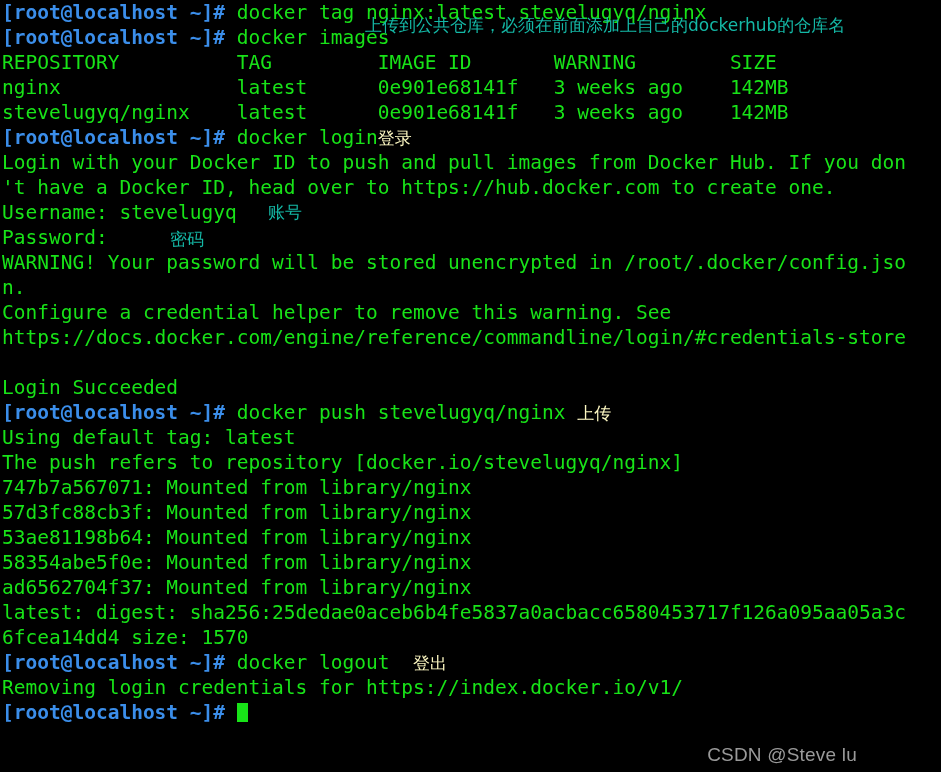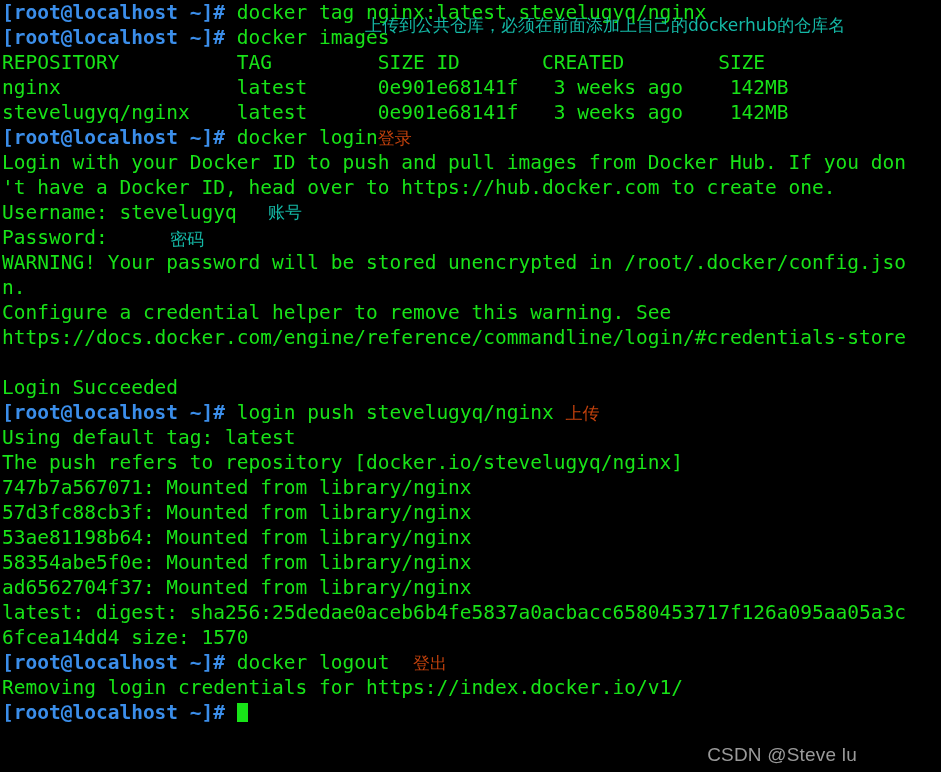--- a/index.html
+++ b/index.html
@@ -44,21 +44,21 @@
   }
   .anno {
     color: #14b8a6;
     font-family: "DejaVu Sans", "Liberation Sans", sans-serif;
     font-size: 17px;
     position: absolute;
     white-space: pre;
     line-height: 25px;
   }
   .anno-inline {
-    color: #c2410c;
+    color: #fef9c3;
     font-family: "DejaVu Sans", "Liberation Sans", sans-serif;
     font-size: 17px;
   }
   .cursor {
     display: inline-block;
     width: 11px;
     height: 19px;
     background: #18e318;
     vertical-align: -3px;
   }
@@ -77,21 +77,21 @@
 </style>
 </head>
 <body>
 
 <div id="terminal">
 
   <div class="line"><span class="prompt">[root@localhost ~]#</span><span class="cmd"> docker tag nginx:latest stevelugyq/nginx</span></div>
 
   <div class="line"><span class="prompt">[root@localhost ~]#</span><span class="cmd"> docker images</span><span class="anno" style="left:365px; top:-12px;">上传到公共仓库，必须在前面添加上自己的dockerhub的仓库名</span></div>
 
-  <div class="line">REPOSITORY          TAG         SIZE ID       CREATED        SIZE</div>
+  <div class="line">REPOSITORY          TAG         IMAGE ID       WARNING        SIZE</div>
 
   <div class="line">nginx               latest      0e901e68141f   3 weeks ago    142MB</div>
 
   <div class="line">stevelugyq/nginx    latest      0e901e68141f   3 weeks ago    142MB</div>
 
   <div class="line"><span class="prompt">[root@localhost ~]#</span><span class="cmd"> docker login</span><span class="anno-inline">登录</span></div>
 
   <div class="line">Login with your Docker ID to push and pull images from Docker Hub. If you don</div>
   <div class="line">'t have a Docker ID, head over to https://hub.docker.com to create one.</div>
 
@@ -99,21 +99,21 @@
 
   <div class="line"><span class="out">Password:</span><span class="anno" style="left:170px; top:2px;">密码</span></div>
 
   <div class="line">WARNING! Your password will be stored unencrypted in /root/.docker/config.jso</div>
   <div class="line">n.</div>
   <div class="line">Configure a credential helper to remove this warning. See</div>
   <div class="line">https://docs.docker.com/engine/reference/commandline/login/#credentials-store</div>
   <div class="line spacer"></div>
   <div class="line">Login Succeeded</div>
 
-  <div class="line"><span class="prompt">[root@localhost ~]#</span><span class="cmd"> login push stevelugyq/nginx </span><span class="anno-inline">上传</span></div>
+  <div class="line"><span class="prompt">[root@localhost ~]#</span><span class="cmd"> docker push stevelugyq/nginx </span><span class="anno-inline">上传</span></div>
 
   <div class="line">Using default tag: latest</div>
   <div class="line">The push refers to repository [docker.io/stevelugyq/nginx]</div>
   <div class="line">747b7a567071: Mounted from library/nginx</div>
   <div class="line">57d3fc88cb3f: Mounted from library/nginx</div>
   <div class="line">53ae81198b64: Mounted from library/nginx</div>
   <div class="line">58354abe5f0e: Mounted from library/nginx</div>
   <div class="line">ad6562704f37: Mounted from library/nginx</div>
   <div class="line">latest: digest: sha256:25dedae0aceb6b4fe5837a0acbacc6580453717f126a095aa05a3c</div>
   <div class="line">6fcea14dd4 size: 1570</div>

